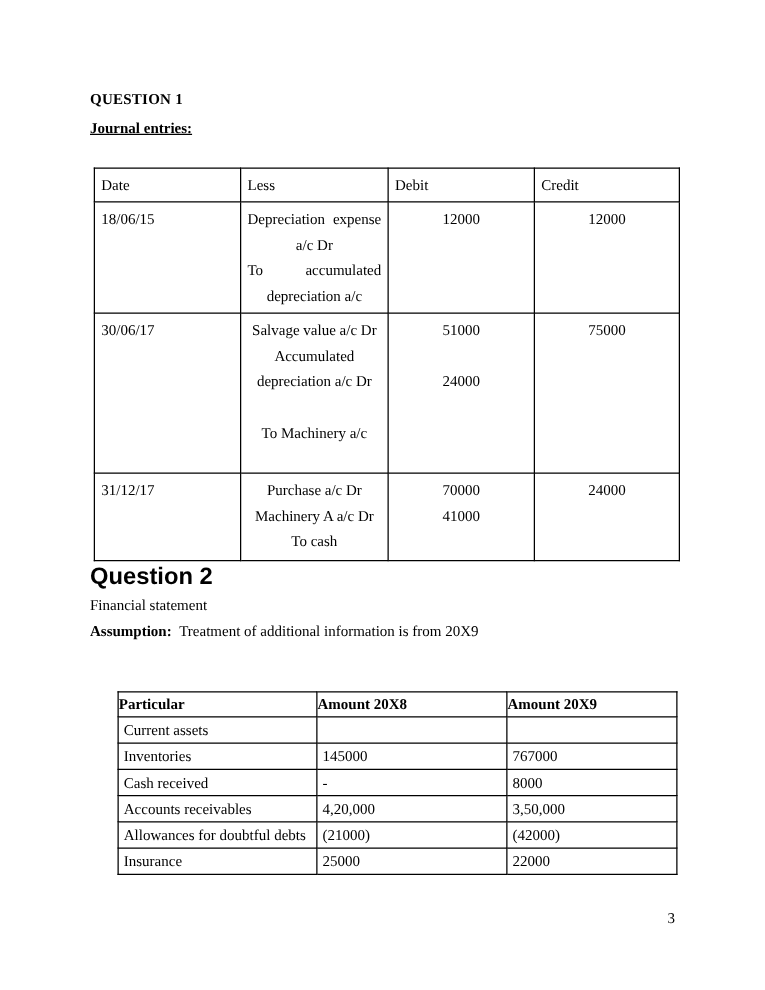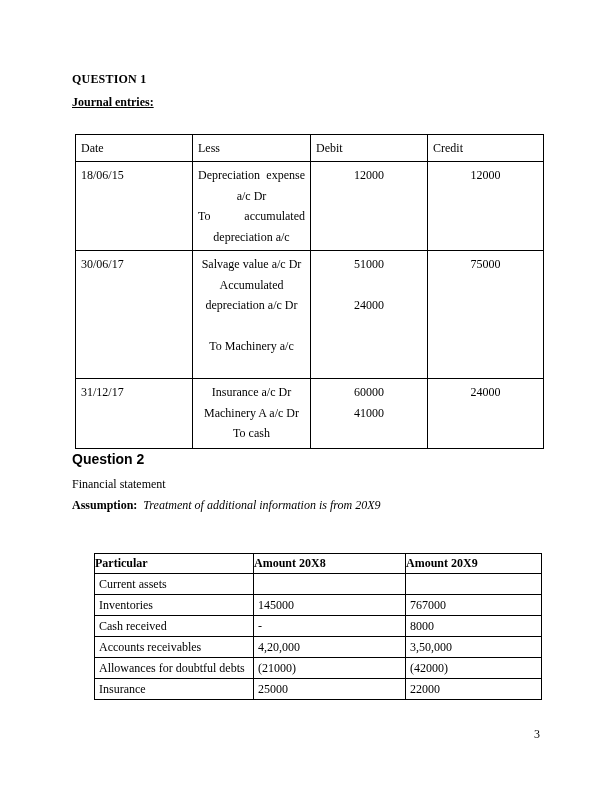--- a/index.html
+++ b/index.html
@@ -21,24 +21,24 @@
 
   .t1 { top: 118px; left: 75px; width: 468px; }
   .t1 th { height: 27px; vertical-align: middle; padding: 2px 5px; }
   .t1 td { vertical-align: top; padding: 3px 5px; line-height: 20.5px; }
   .t1 .r1 td { height: 86px; }
   .t1 .r2 td { height: 128px; }
   .t1 .r3 td { height: 70px; }
   .ln { line-height: 20.5px; min-height: 20.5px; text-align: center; }
   .jl { text-align: justify; text-align-last: justify; }
 
-  .q2-title { top: 451px; left: 72px; font-family: "Liberation Sans", "DejaVu Sans", sans-serif; font-weight: bold; font-size: 14px; text-align: center; }
+  .q2-title { top: 451px; left: 72px; font-family: "Liberation Sans", "DejaVu Sans", sans-serif; font-weight: bold; font-size: 19px; text-align: center; }
   .q2-sub   { top: 477px; left: 72px; }
   .q2-assume{ top: 498px; left: 72px; }
-  .q2-assume .txt { margin-left: 6px; font-style: italic; }
+  .q2-assume .txt { margin-left: 6px; }
 
   .t2 { top: 537px; left: 94px; width: 447px; }
   .t2 th { height: 20px; padding: 2px 0; font-weight: bold; vertical-align: middle; line-height: 15px; }
   .t2 td { height: 21px; padding: 2px 4px; vertical-align: middle; line-height: 15px; }
 
   .pgnum { top: 727px; left: 524px; width: 16px; text-align: right; }
 </style>
 </head>
 <body>
 
@@ -92,26 +92,26 @@
           <div class="ln"></div>
           <div class="ln">24000</div>
         </td>
         <td>
           <div class="ln">75000</div>
         </td>
       </tr>
       <tr class="r3">
         <td>31/12/17</td>
         <td>
-          <div class="ln">Insurance a/c Dr</div>
+          <div class="ln">Purchase a/c Dr</div>
           <div class="ln">Machinery A a/c Dr</div>
           <div class="ln">To cash</div>
         </td>
         <td>
-          <div class="ln">60000</div>
+          <div class="ln">70000</div>
           <div class="ln">41000</div>
         </td>
         <td>
           <div class="ln">24000</div>
         </td>
       </tr>
     </tbody>
   </table>
 
   <div class="abs q2-title">Question 2</div>

